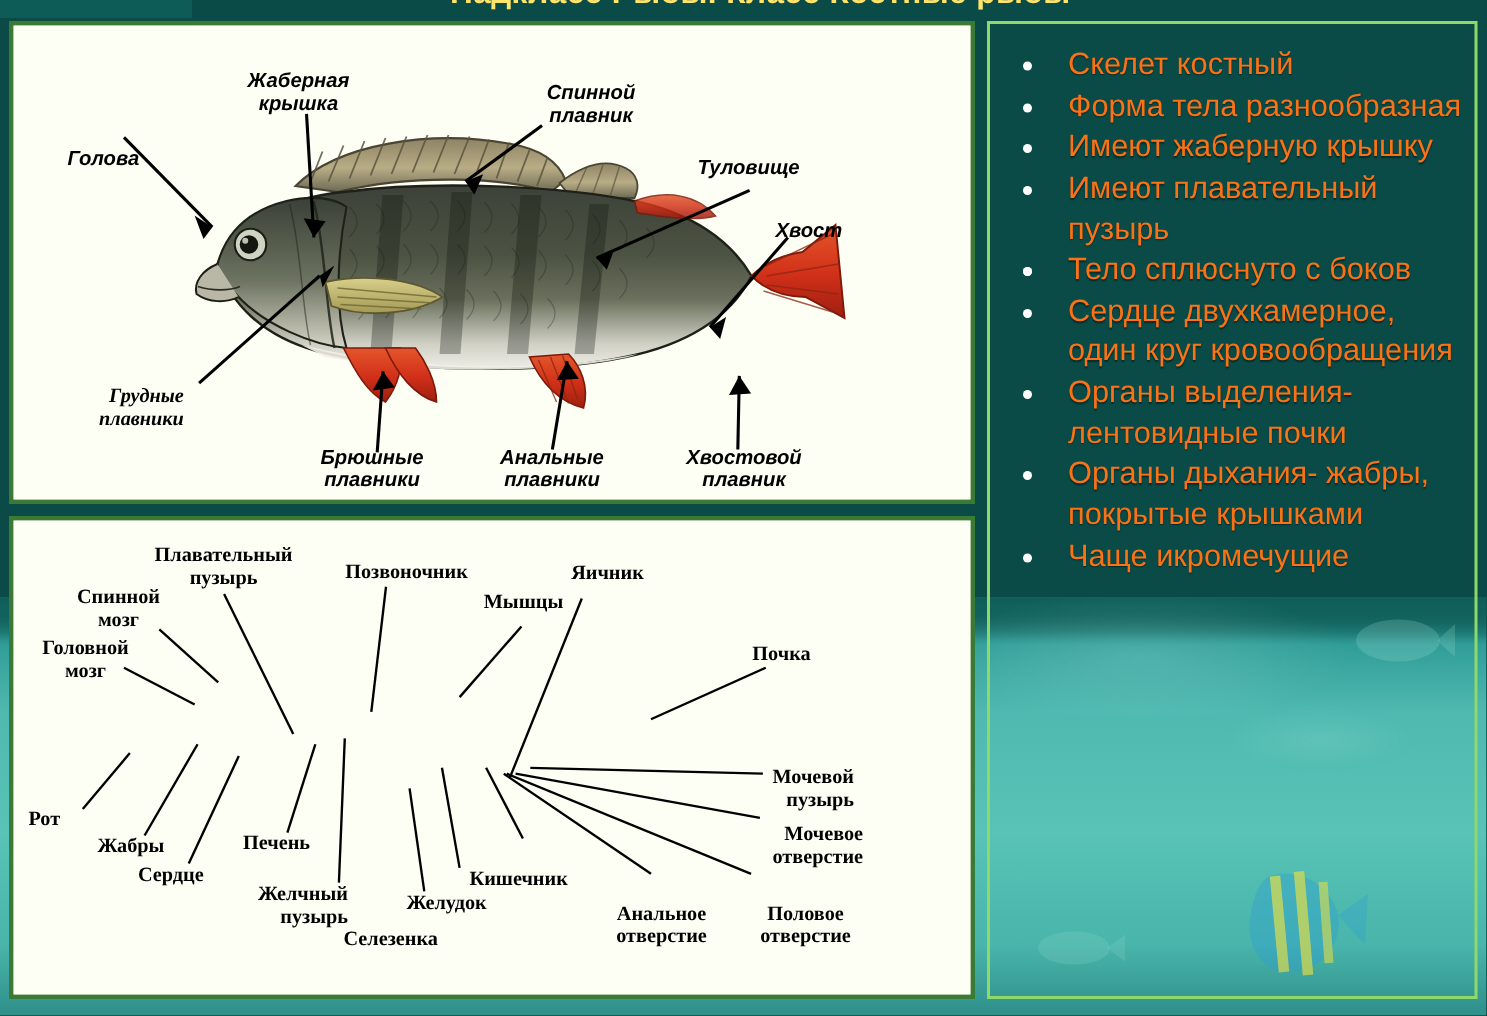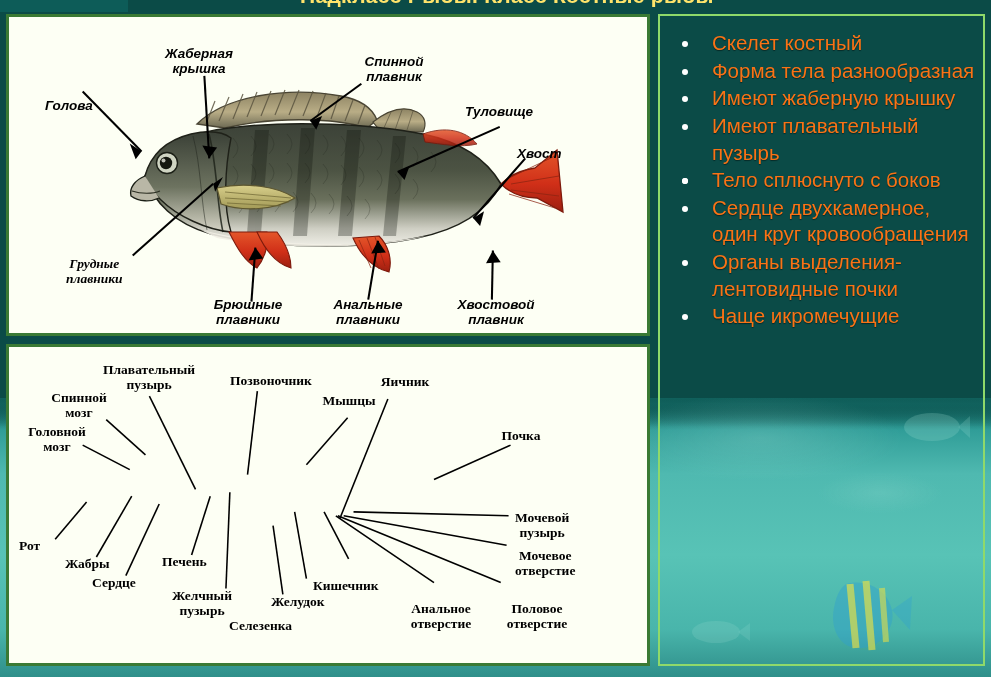--- a/index.html
+++ b/index.html
@@ -116,21 +116,21 @@
     font-size: 13.5px;
   }
   
   #panel-internal .lbl {
     font-family: "Liberation Serif", serif;
     font-weight: bold;
     font-size: 13.5px;
   }
 
   .lbl.ctr { text-align: center; transform: translateX(-50%); }
-  .lbl.lft { text-align: center; }
+  .lbl.lft { text-align: right; }
 
   svg.leaders {
     position: absolute;
     inset: 0;
     width: 100%;
     height: 100%;
     pointer-events: none;
   }
 
   
@@ -427,15 +427,16 @@
 <div id="bullet-panel">
   <ul id="bullet-list">
     <li><span class="dot"></span><span>Скелет костный</span></li>
     <li><span class="dot"></span><span>Форма тела разнообразная</span></li>
     <li><span class="dot"></span><span>Имеют жаберную крышку</span></li>
     <li><span class="dot"></span><span>Имеют плавательный пузырь</span></li>
     <li><span class="dot"></span></li>
     <li><span class="dot"></span><span>Тело сплюснуто с боков</span></li>
     <li><span class="dot"></span><span>Сердце двухкамерное, один круг кровообращения</span></li>
     <li><span class="dot"></span><span>Органы выделения- лентовидные почки</span></li>
+    <li><span class="dot"></span><span>Органы дыхания- жабры, покрытые крышками</span></li>
     <li><span class="dot"></span><span>Чаще икромечущие</span></li>
   </ul>
 </div>
 
 </body></html>

